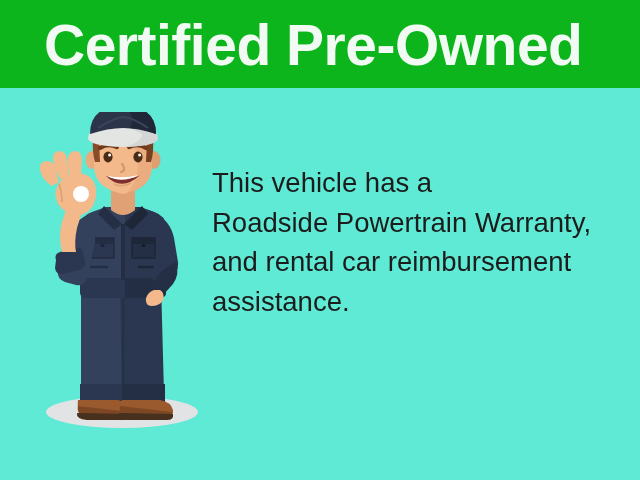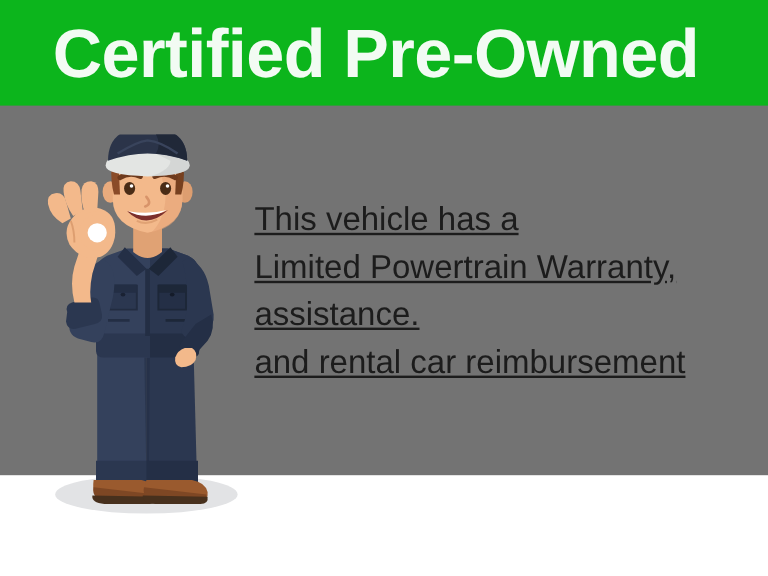--- a/index.html
+++ b/index.html
@@ -11,22 +11,22 @@
     width: 640px;
     height: 480px;
     overflow: hidden;
     font-family: "Liberation Sans", sans-serif;
     position: relative;
   }
 
   #page {
     position: relative;
     width: 640px;
-    height: 396px;
-    background: #737373;
+    height: 480px;
+    background: #5eead4;
   }
 
   
   #banner {
     position: absolute;
     left: 0;
     top: 0;
     width: 640px;
     height: 88px;
     background: #0cb51c;
@@ -52,21 +52,20 @@
     position: absolute;
     left: 212px;
     top: 163px;
     width: 420px;
     color: #1c1c1c;
     font-family: "Liberation Sans", sans-serif;
     font-size: 27.5px;
     line-height: 39.5px;
     font-weight: normal;
     white-space: nowrap;
-    text-decoration: underline;
   }
   #body-text .line {
     display: block;
     height: 39.5px;
   }
 
   
   #mechanic {
     position: absolute;
     left: 18px;
@@ -185,18 +184,18 @@
       <path d="M108 14 Q140 16 140 26 Q140 34 107 35 Q124 30 124 22 Z" fill="#cfd2d1" opacity="0.8"></path>
 
       <path d="M72 22 Q72 -6 105 -6 Q138 -6 138 22 Q120 16 105 16 Q90 16 72 22 Z" fill="#2b3449"></path>
       <path d="M108 -6 Q138 -4 138 22 Q126 17 112 16 Q118 6 108 -6 Z" fill="#202838"></path>
       <path d="M80 16 Q96 6 105 5 Q116 6 130 16" stroke="#39445c" stroke-width="2" fill="none"></path>
     </svg>
   </div>
 
   <div id="body-text">
     <span class="line">This vehicle has a</span>
-    <span class="line">Limited Powertrain Warranty,</span>
+    <span class="line">Roadside Powertrain Warranty,</span>
+    <span class="line">and rental car reimbursement</span>
     <span class="line">assistance.</span>
-    <span class="line">and rental car reimbursement</span>
   </div>
 
 </div>
 
 </body></html>

